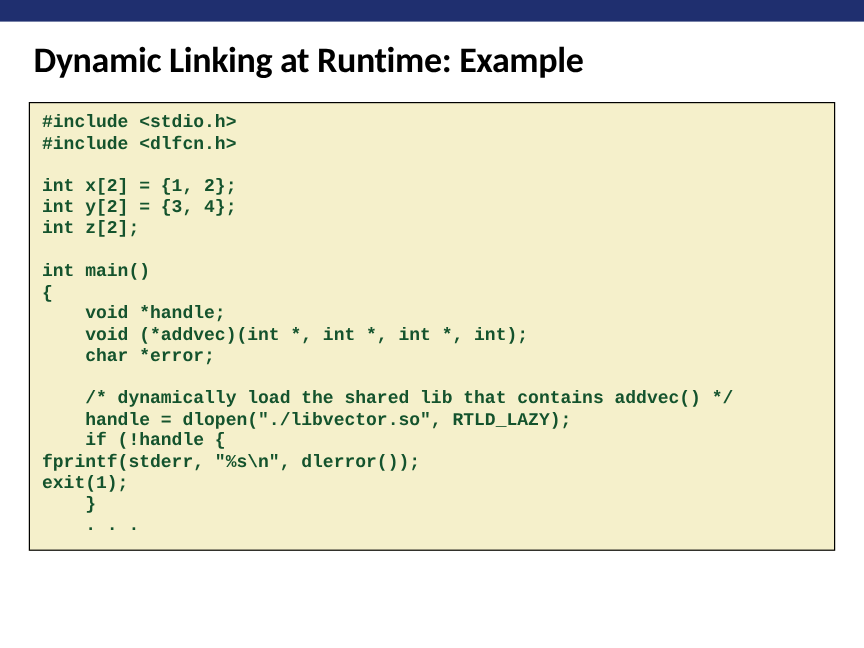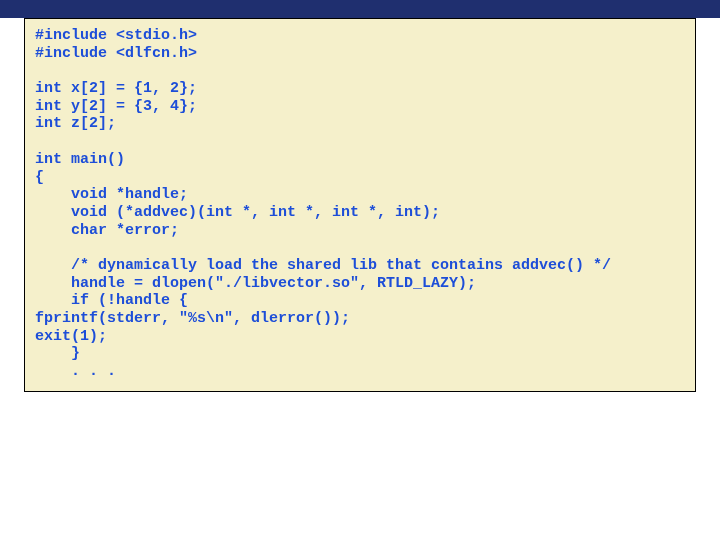--- a/index.html
+++ b/index.html
@@ -24,30 +24,31 @@
     letter-spacing: -0.3px;
   }
   .codebox {
     margin: 0 24px;
     border: 1px solid #000;
     background: #f5f0cb;
     padding: 8px 10px 10px 10px;
     font-family: "Courier New", Courier, monospace;
     font-size: 15px;
     line-height: 1.18;
-    color: #1d4ed8;
+    color: #14532d;
     font-weight: 700;
     white-space: pre;
   }
 </style>
 </head>
 <body>
 
 <div class="slide">
   <div class="topbar"></div>
+  <div class="title">Dynamic Linking at Runtime: Example</div>
   <div class="codebox">#include &lt;stdio.h&gt;
 #include &lt;dlfcn.h&gt;
 
 int x[2] = {1, 2};
 int y[2] = {3, 4};
 int z[2];
 
 int main()
 {
     void *handle;

